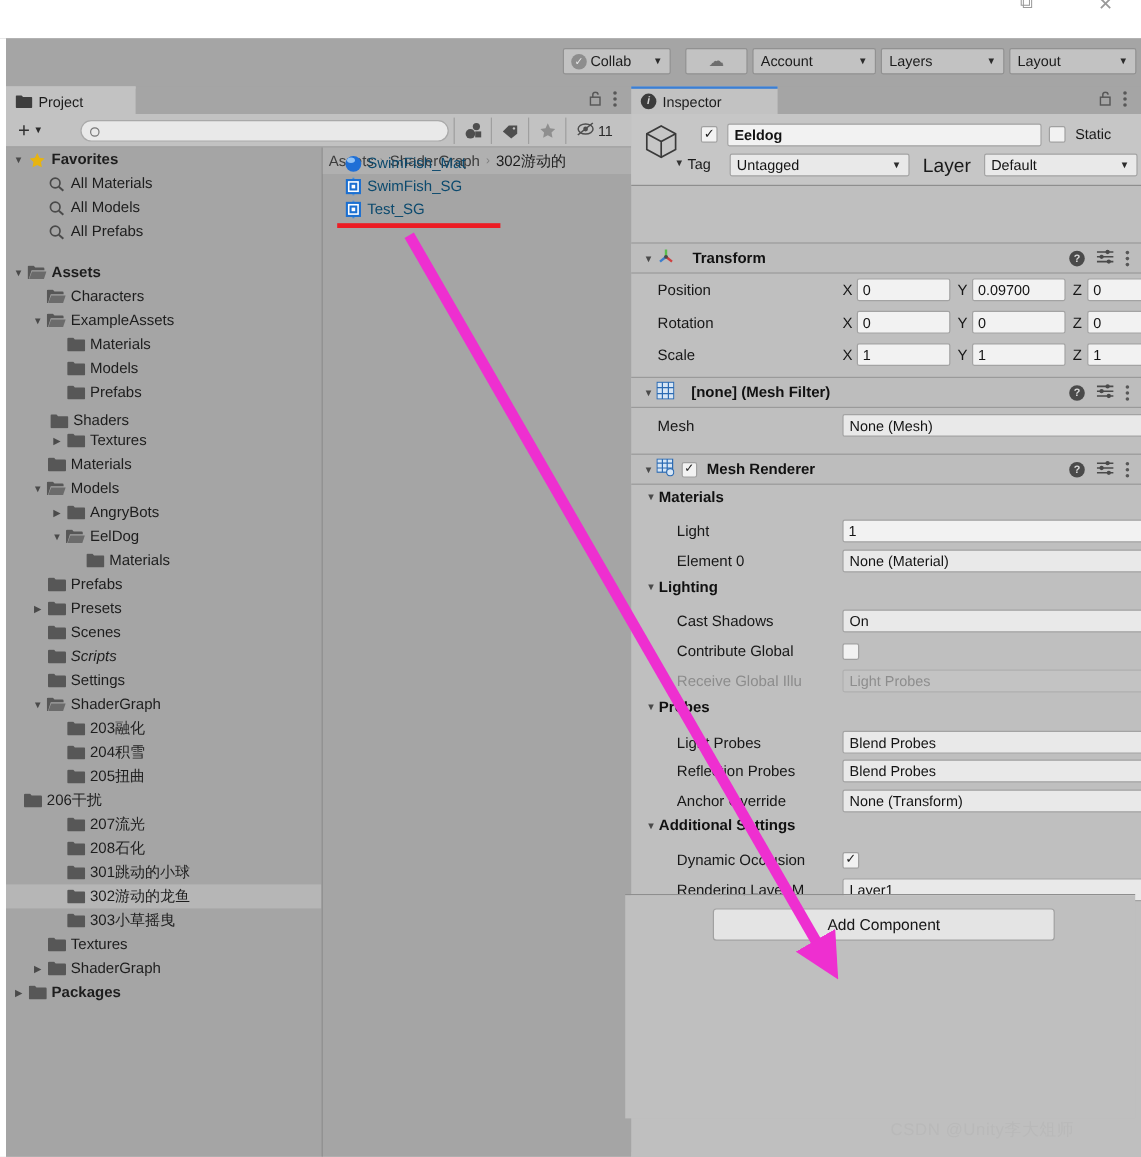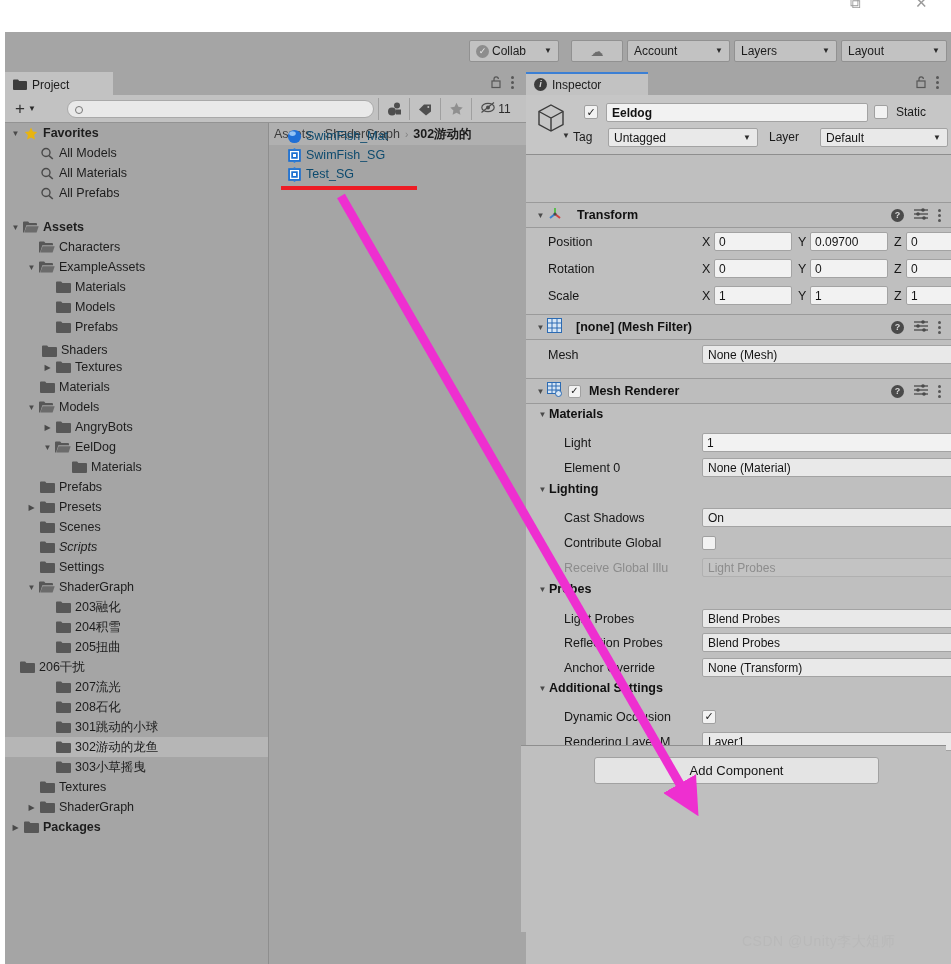--- a/index.html
+++ b/index.html
@@ -143,21 +143,21 @@
     background: #a5a5a5;
     border-left: 1px solid #8e8e8e;
   }
   #breadcrumb {
     position: absolute; left: 0; top: 0; width: 258px; height: 22px;
     background: #b0b0b0;
     display: flex; align-items: center; padding-left: 5px;
     font-size: 12.5px; color: #3c3c3c; white-space: nowrap; overflow: hidden;
   }
   #breadcrumb .crumb-sep { color: #808080; margin: 0 5px; font-size: 10px; }
-  #breadcrumb .crumb-last { font-weight: bold; color: #1b1b1b; }
+  #breadcrumb .crumb-last { font-weight: normal; color: #1b1b1b; }
   .asset-row {
     position: relative; height: 18px; display: flex; align-items: center;
     padding-left: 16px; font-size: 12.5px; color: #0c4a6e; white-space: nowrap;
   }
   .asset-ico { width: 18px; flex: 0 0 18px; display: flex; align-items: center; justify-content: center; }
   .asset-label { padding-left: 3px; }
   #red-underline {
     position: absolute; left: 281px; top: 186px; width: 136px; height: 4px;
     background: #ed1c24;
   }
@@ -200,21 +200,21 @@
     display: flex; align-items: center; padding-left: 5px;
     font-size: 12px; font-weight: bold; color: #121212;
   }
   #go-static-ck { position: absolute; left: 348px; top: 10px; }
   #go-static-lbl { position: absolute; left: 370px; top: 10px; font-size: 12px; }
   #go-static-caret { position: absolute; left: 418px; top: 12px; font-size: 8px; }
   .lbl-tag { position: absolute; left: 47px; top: 35px; font-size: 12px; }
   #tag-dd {
     position: absolute; left: 82px; top: 33px; width: 150px; height: 19px;
   }
-  .lbl-layer { position: absolute; left: 243px; top: 35px; font-size: 12px; }
+  .lbl-layer { position: absolute; left: 243px; top: 35px; font-size: 16px; }
   #layer-dd {
     position: absolute; left: 294px; top: 33px; width: 128px; height: 19px;
   }
   .dd {
     background: #e9e9e9; border: 1px solid #a3a3a3; border-radius: 2px;
     display: flex; align-items: center; padding-left: 5px;
     font-size: 12px; color: #141414; position: relative;
   }
   .dd .caret { position: absolute; right: 6px; top: 50%; transform: translateY(-50%); margin: 0; }
   .dd.disabled { background: #c3c3c3; color: #8d8d8d; border-color: #b0b0b0; }
@@ -389,31 +389,31 @@
               <span class="tree-label">Favorites</span>
             </div>
             <div class="tree-row" style="padding-left: 20px;">
               <span class="tri">&nbsp;</span>
               <span class="tree-ico">
                 <svg width="14" height="13" viewBox="0 0 14 13">
                   <circle cx="6" cy="5.5" r="4" stroke="#4a4a4a" stroke-width="1.4" fill="none"></circle>
                   <line x1="9" y1="8.6" x2="12.8" y2="12" stroke="#4a4a4a" stroke-width="1.6"></line>
                 </svg>
               </span>
-              <span class="tree-label">All Models</span>
+              <span class="tree-label">All Materials</span>
             </div>
             <div class="tree-row" style="padding-left: 20px;">
               <span class="tri">&nbsp;</span>
               <span class="tree-ico">
                 <svg width="14" height="13" viewBox="0 0 14 13">
                   <circle cx="6" cy="5.5" r="4" stroke="#4a4a4a" stroke-width="1.4" fill="none"></circle>
                   <line x1="9" y1="8.6" x2="12.8" y2="12" stroke="#4a4a4a" stroke-width="1.6"></line>
                 </svg>
               </span>
-              <span class="tree-label">All Materials</span>
+              <span class="tree-label">All Models</span>
             </div>
             <div class="tree-row" style="padding-left: 20px;">
               <span class="tri">&nbsp;</span>
               <span class="tree-ico">
                 <svg width="14" height="13" viewBox="0 0 14 13">
                   <circle cx="6" cy="5.5" r="4" stroke="#4a4a4a" stroke-width="1.4" fill="none"></circle>
                   <line x1="9" y1="8.6" x2="12.8" y2="12" stroke="#4a4a4a" stroke-width="1.6"></line>
                 </svg>
               </span>
               <span class="tree-label">All Prefabs</span>

